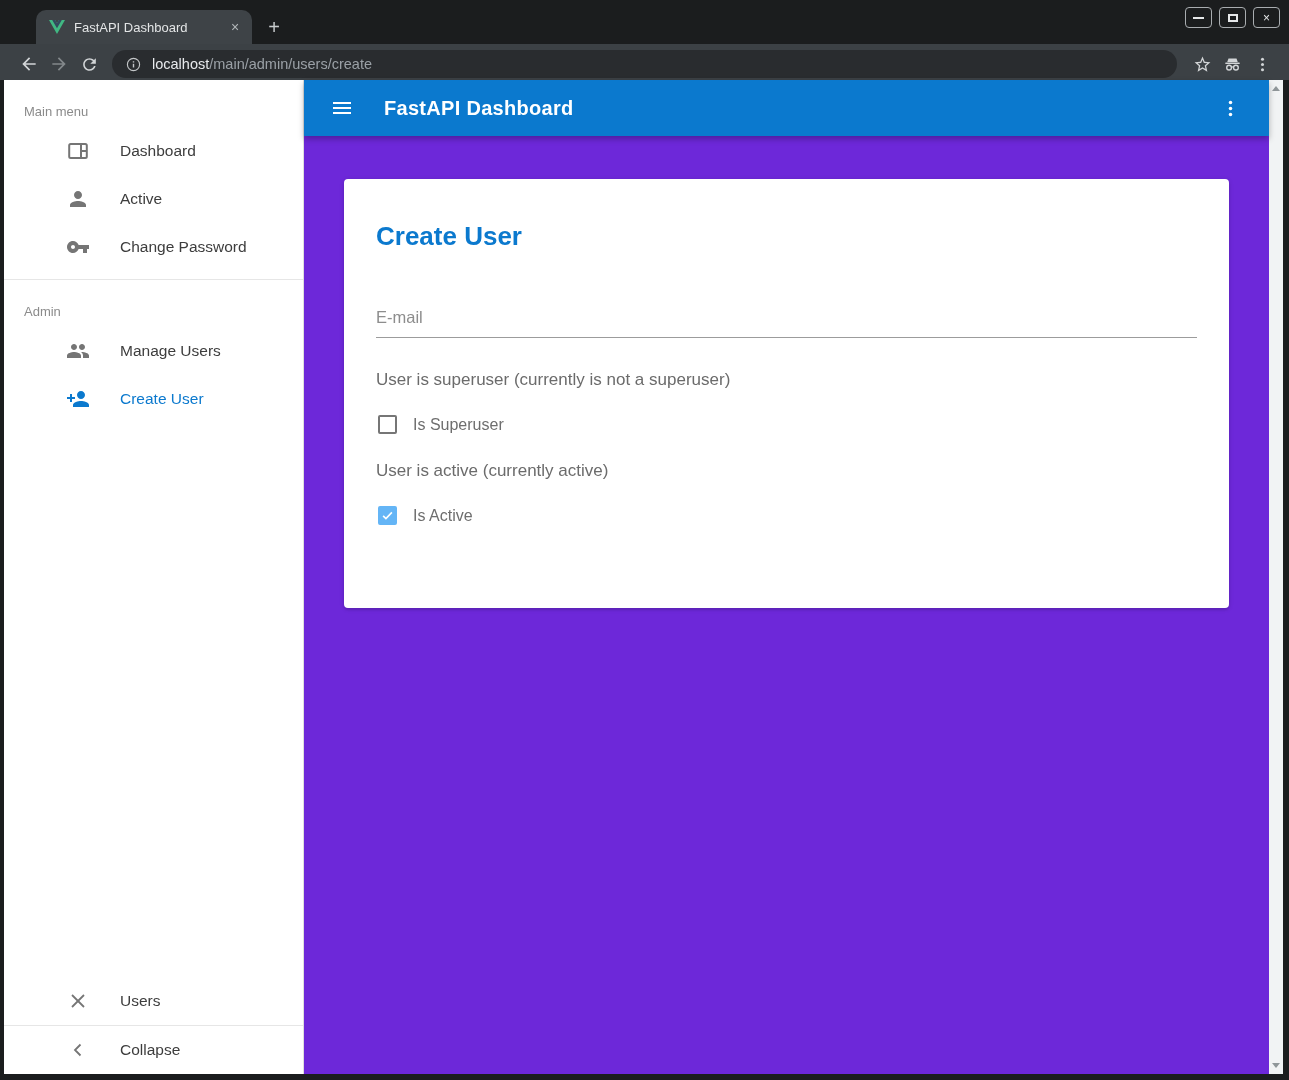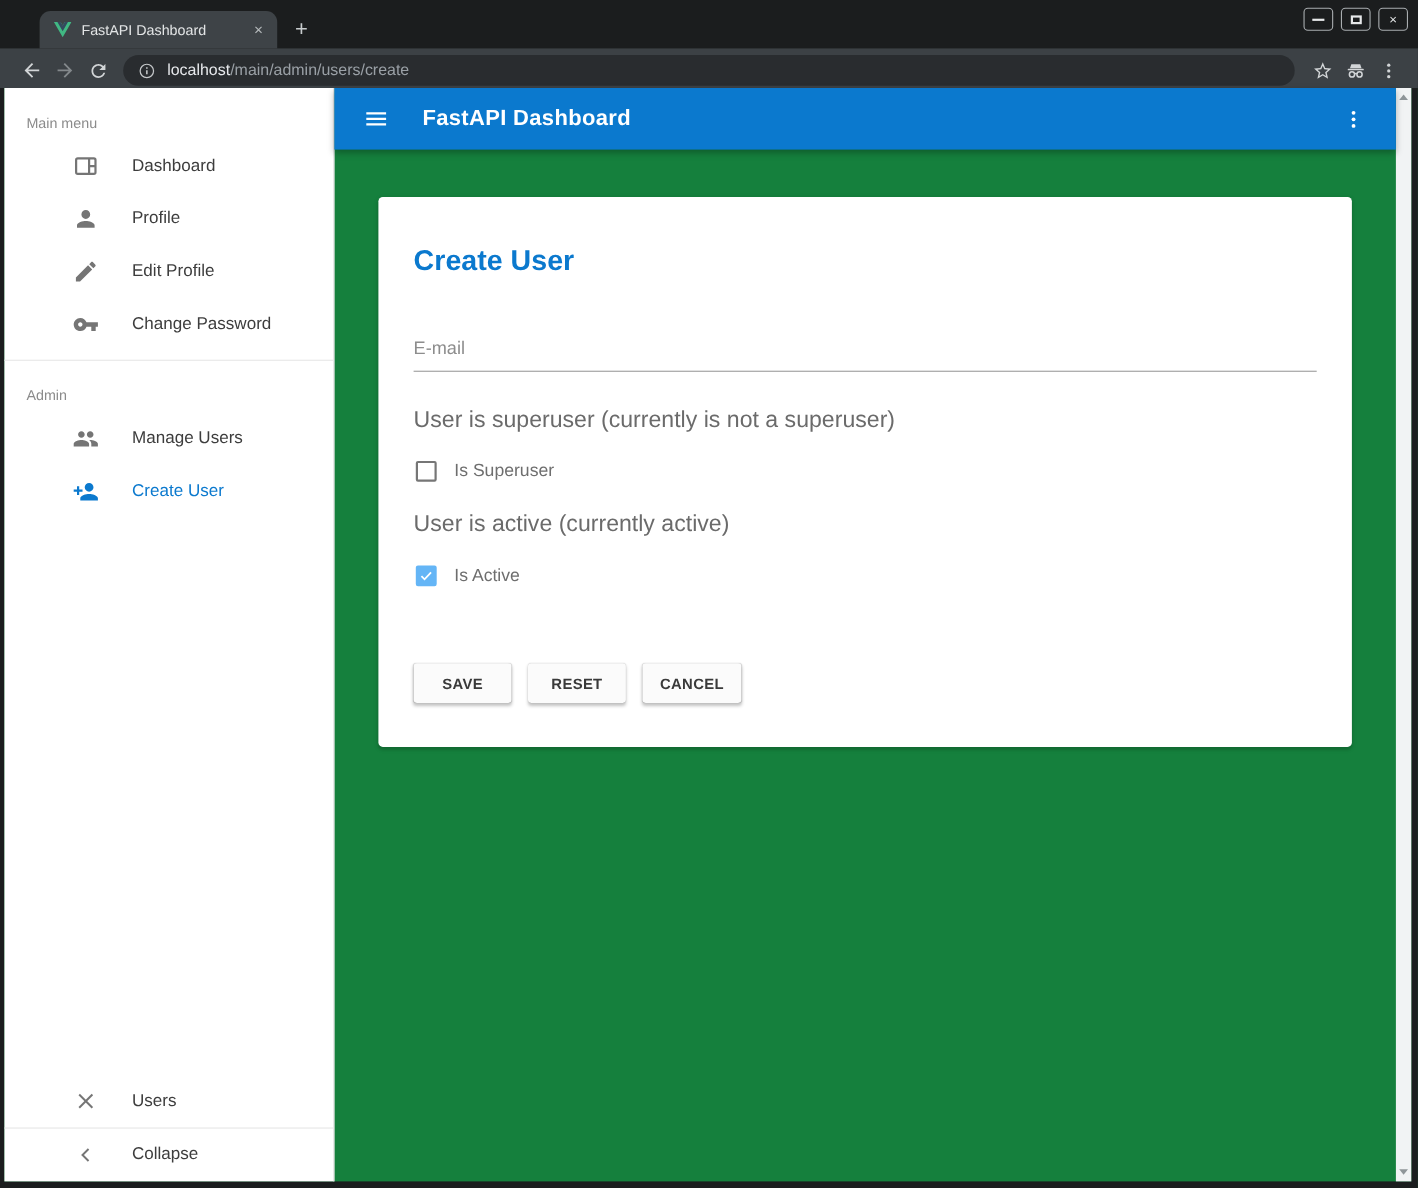--- a/index.html
+++ b/index.html
@@ -39,21 +39,21 @@
                color:#d2d5d7; cursor:pointer; flex:0 0 auto; }
   .tool-icon.dimmed { color:#83888b; }
   .addressbar { flex:1; height:28px; background:#292c2f; border-radius:14px; margin:0 10px 0 8px;
                 display:flex; align-items:center; padding:0 13px; gap:10px; font-size:14.5px; cursor:text; }
   .ab-info { color:#c3c6c8; flex:0 0 auto; }
   .url-host { color:#e8eaed; }
   .url-path { color:#9aa0a6; }
 
   
   .content { position:absolute; top:80px; left:4px; width:1279px; height:994px;
-             background:#15803d; display:flex; flex-direction:column; }
+             background:#6d28d9; display:flex; flex-direction:column; }
   .content-row { flex:1; display:flex; min-height:0; padding-right:14px; }
 
   
   .sidebar { width:300px; background:#ffffff; border-right:1px solid #dedede;
              display:flex; flex-direction:column; flex:0 0 auto; }
   .side-caption { padding:24px 20px 8px 20px; font-size:13px; color:#8b8b8b; }
   .side-item { height:48px; display:flex; align-items:center; padding-left:22px;
                color:#3d3d3d; font-size:15.5px; cursor:pointer;margin-left:40px; }
   .side-item .s-icon { width:24px; height:24px; color:#757575; margin-right:30px; flex:0 0 auto; }
   .side-item.active { color:#0b79ce; }
@@ -74,21 +74,21 @@
           box-shadow:0 1px 5px rgba(0,0,0,.14), 0 2px 2px rgba(0,0,0,.08);
           padding:42px 32px 40px 32px; }
   .card-title { color:#0b79ce; font-size:26px; font-weight:600; margin-bottom:52px; }
 
   .text-field { margin-bottom:32px; }
   .text-field input { width:100%; border:0; border-bottom:1px solid #9c9c9c; background:transparent;
                       font-size:16.5px; color:#333; padding:4px 0 10px 0; outline:none;
                       font-family:inherit; border-radius:0; }
   .text-field input::placeholder { color:#8d8d8d; opacity:1; }
 
-  .hint { font-size:21px; color:#6b6b6b; margin-bottom:25px; }
+  .hint { font-size:17px; color:#6b6b6b; margin-bottom:25px; }
   .checkbox-row { display:flex; align-items:center; margin:0 0 27px 2px; cursor:pointer; }
   .cb { width:19px; height:19px; border:2px solid #767676; border-radius:2px; flex:0 0 auto;
         margin-right:16px; display:flex; align-items:center; justify-content:center; }
   .cb.checked { background:#64b5f6; border-color:#64b5f6; }
   .cb-label { font-size:16px; color:#6e6e6e; }
   .gap-lg { height:16px; }
 
   .btn-row { display:flex; gap:15px; margin-top:27px; }
   .btn { min-width:89px; height:36px; border:none; border-radius:3px; background:#fbfbfb;
          box-shadow:0 2px 3px rgba(0,0,0,.24), 0 0 1px rgba(0,0,0,.2);
@@ -199,31 +199,23 @@
         </span>
         <span>Dashboard</span>
       </div>
 
       <div class="side-item">
         <span class="s-icon">
           <svg viewBox="0 0 24 24" width="24" height="24" fill="currentColor">
               <path d="M12 12c2.21 0 4-1.79 4-4s-1.79-4-4-4-4 1.79-4 4 1.79 4 4 4zm0 2c-2.67 0-8 1.34-8 4v2h16v-2c0-2.66-5.33-4-8-4z"></path>
             </svg>
         </span>
-        <span>Profile</span>
-      </div>
-
-      <div class="side-item">
-        <span class="s-icon">
-          <svg viewBox="0 0 24 24" width="24" height="24" fill="currentColor">
-              <path d="M3 17.25V21h3.75L17.81 9.94l-3.75-3.75L3 17.25zM20.71 7.04c.39-.39.39-1.02 0-1.41l-2.34-2.34c-.39-.39-1.02-.39-1.41 0l-1.83 1.83 3.75 3.75 1.83-1.83z"></path>
-            </svg>
-        </span>
-        <span>Edit Profile</span>
-      </div>
+        <span>Active</span>
+      </div>
+
 
       <div class="side-item">
         <span class="s-icon">
           <svg viewBox="0 0 24 24" width="24" height="24" fill="currentColor">
               <path d="M12.65 10C11.83 7.67 9.61 6 7 6c-3.31 0-6 2.69-6 6s2.69 6 6 6c2.61 0 4.83-1.67 5.65-4H17v4h4v-4h2v-4H12.65zM7 14c-1.1 0-2-.9-2-2s.9-2 2-2 2 .9 2 2-.9 2-2 2z"></path>
             </svg>
         </span>
         <span>Change Password</span>
       </div>
 
@@ -312,25 +304,20 @@
                   <polyline points="5,12.5 9.5,17 19,7"></polyline>
                 </svg>
             </span>
             <span class="cb-label">Is Active</span>
           </div>
 
           <div class="gap-lg"></div>
 
 
 
-          <div class="btn-row">
-            <button class="btn">SAVE</button>
-            <button class="btn">RESET</button>
-            <button class="btn">CANCEL</button>
-          </div>
         </div>
       </div>
     </div>
   </div>
 
 </div>
 
 <div class="scrollbar">
   <span class="scroll-up"></span>
   <span class="scroll-down"></span>

